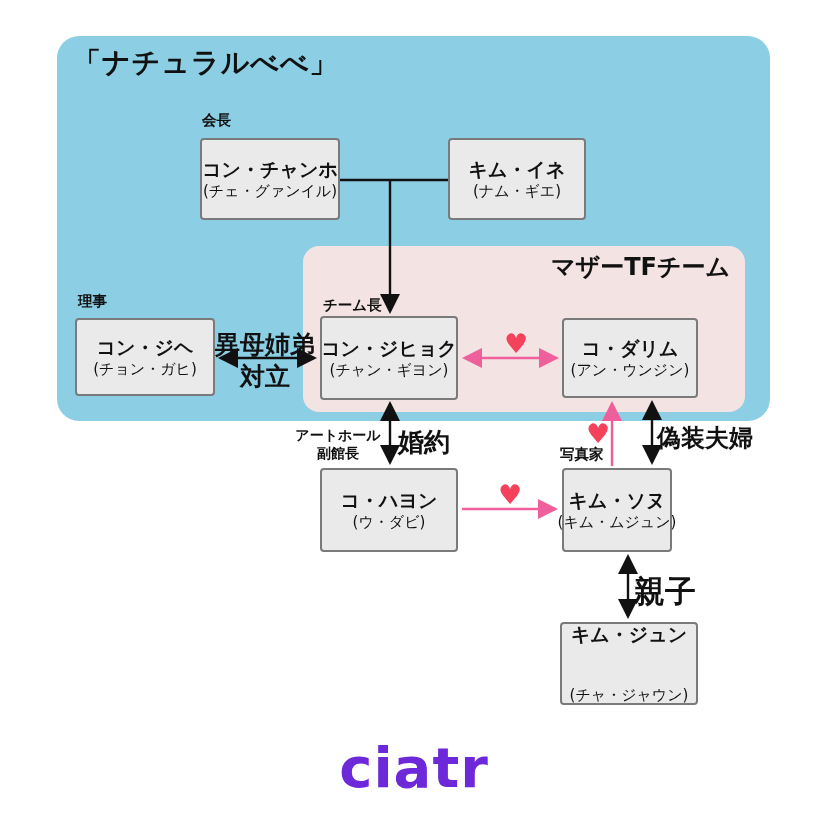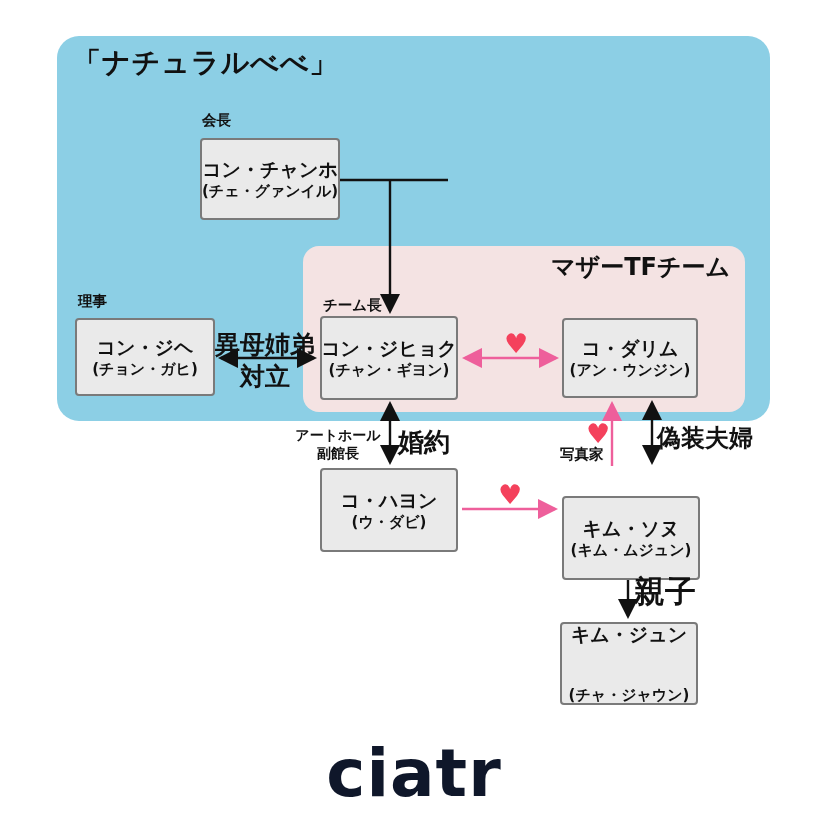--- a/index.html
+++ b/index.html
@@ -10,29 +10,29 @@
   .group-blue{left:57px;top:36px;width:713px;height:385px;background:#8ccfe5;border-radius:22px;}
   .group-pink{left:303px;top:246px;width:442px;height:166px;background:#f4e3e3;border-radius:16px;}
 
   .diagram-title{position:absolute;left:73px;top:44px;font-size:28px;font-weight:700;letter-spacing:1px;}
   .team-label{position:absolute;left:551px;top:251px;font-size:24px;font-weight:700;}
 
   .node{position:absolute;background:#eaeaea;border:2px solid #7a7a7a;border-radius:4px;
         display:flex;flex-direction:column;align-items:center;justify-content:center;
         box-sizing:border-box;text-align:center;}
   .node .name{font-size:19px;font-weight:700;line-height:1.3;white-space:nowrap;}
-  .node .actor{font-size:15px;font-weight:700;line-height:1.3;white-space:nowrap;}
+  .node .actor{font-size:15px;font-weight:400;line-height:1.3;white-space:nowrap;}
 
   .n0{left:200px;top:138px;width:140px;height:82px;}
   .n1{left:448px;top:138px;width:138px;height:82px;}
   .n2{left:75px; top:318px;width:140px;height:78px;}
   .n3{left:320px;top:316px;width:138px;height:84px;}
   .n4{left:562px;top:318px;width:136px;height:80px;}
   .n5{left:320px;top:468px;width:138px;height:84px;}
-  .n6{left:562px;top:468px;width:138px;height:84px;margin-top:28px;}
+  .n6{left:562px;top:468px;width:110px;height:84px;}
   .n7{left:560px;top:622px;width:138px;height:83px;gap:39px;}
 
   .role{position:absolute;font-size:14.5px;font-weight:600;line-height:1.3;white-space:nowrap;}
   .role-0{left:202px;top:111px;}
   .role-2{left:78px;top:292px;text-align:center;}
   .role-3{left:323px;top:296px;}
   .role-6{left:560px;top:445px;}
   .role-5{left:285px;top:426px;width:106px;text-align:center;font-size:14px;}
 
   .rel{position:absolute;font-weight:700;white-space:nowrap;}
@@ -45,21 +45,21 @@
   .heart{position:absolute;width:30px;text-align:center;font-size:27px;line-height:1;color:#f4415c;}
   .heart-1{left:501px;top:330px;}
   .heart-2{left:495px;top:481px;}
   .heart-3{left:583px;top:420px;}
 
   svg.arrows{position:absolute;left:0;top:0;width:828px;height:828px;pointer-events:none;}
   .ln-b{stroke:#111;stroke-width:2.4;fill:none;}
   .ln-p{stroke:#ee5f9b;stroke-width:2.4;fill:none;}
 
   .logo{position:absolute;left:0;top:736px;width:828px;text-align:center;
-        font-size:66px;font-weight:800;letter-spacing:1px;color:#0f172a;line-height:1.15;}
+        font-size:56px;font-weight:800;letter-spacing:1px;color:#6d28d9;line-height:1.15;}
 </style>
 </head>
 <body>
 
 <div class="canvas">
 
   <div class="group group-blue"></div>
   <div class="group group-pink"></div>
 
   <div class="diagram-title">「ナチュラルべべ」</div>
@@ -91,20 +91,24 @@
   <div class="role role-6">写真家</div>
   <div class="role role-5">
     <div>アートホール</div>
     <div>副館長</div>
   </div>
 
   <div class="node n0">
     <div class="name">コン・チャンホ</div>
     <div class="actor">(チェ・グァンイル)</div>
   </div>
+  <div class="node n1">
+    <div class="name">キム・イネ</div>
+    <div class="actor">(ナム・ギエ)</div>
+  </div>
   <div class="node n2">
     <div class="name">コン・ジヘ</div>
     <div class="actor">(チョン・ガヒ)</div>
   </div>
   <div class="node n3">
     <div class="name">コン・ジヒョク</div>
     <div class="actor">(チャン・ギヨン)</div>
   </div>
   <div class="node n4">
     <div class="name">コ・ダリム</div>

